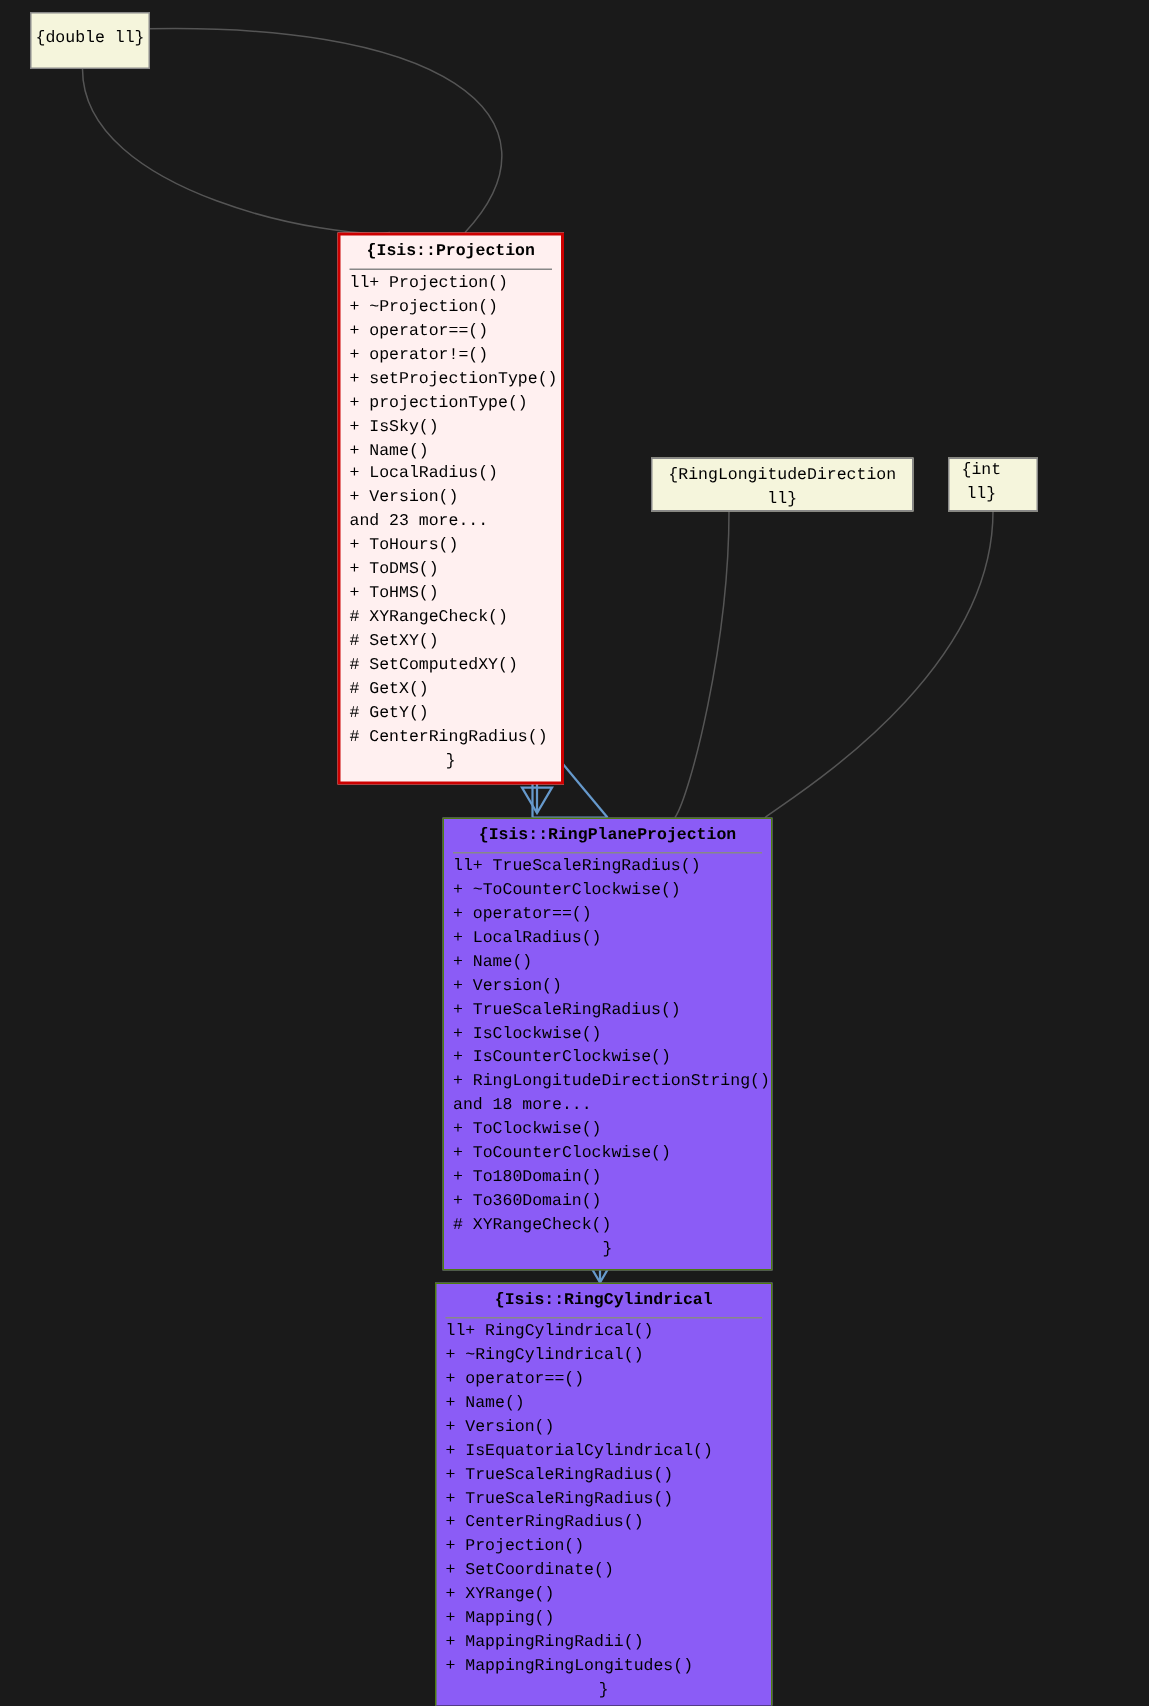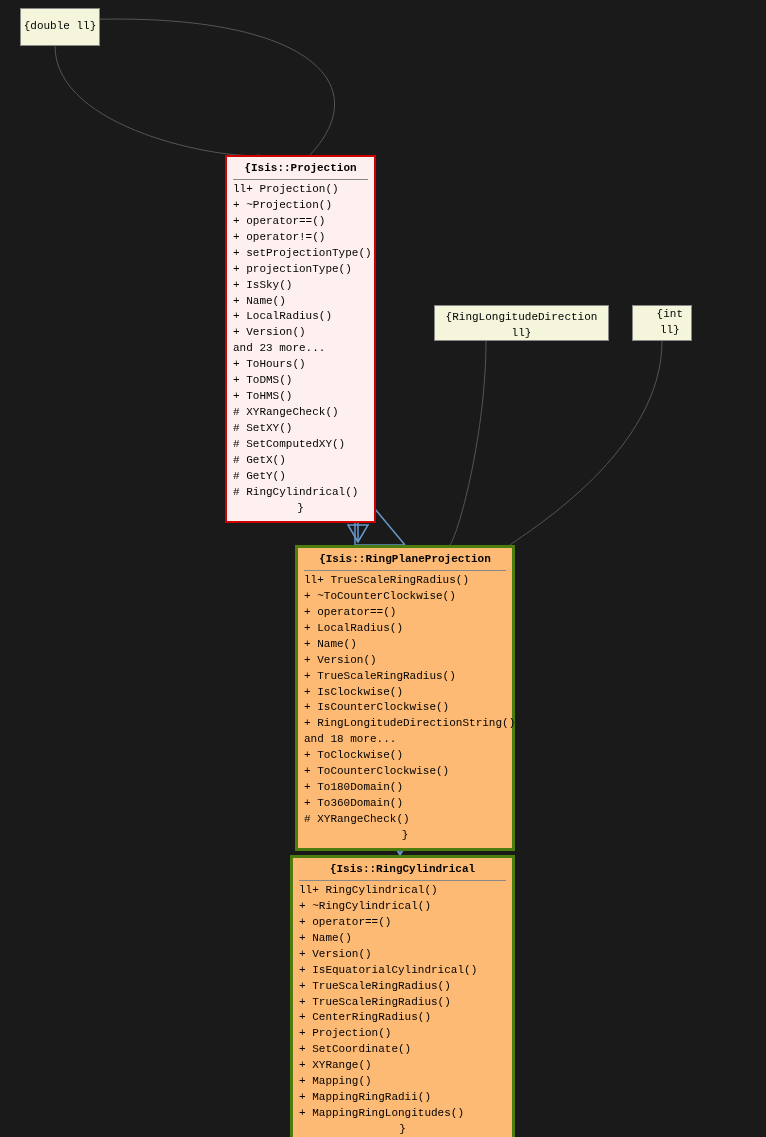--- a/index.html
+++ b/index.html
@@ -19,22 +19,22 @@
     }
     svg.connections {
       position: absolute;
       top: 0; left: 0;
       width: 766px;
       height: 1137px;
       pointer-events: none;
     }
     .uml-box {
       position: absolute;
-      background: #fdba74;
-      border: 3px solid #4d7c0f;
+      background: #8b5cf6;
+      border: 1px solid #4d7c0f;
       font-size: 11px;
       font-family: 'Courier New', monospace;
       color: #000;
       padding: 4px 6px;
       line-height: 1.45;
       white-space: nowrap;
     }
     .uml-box.highlighted {
       border: 2px solid #cc0000;
       background: #fff0f0;
@@ -89,21 +89,21 @@
 
   <div class="uml-box small-box" style="left:20px; top:8px; width:80px; height:38px; display:flex; align-items:center; justify-content:center; text-align:right;">
     <span>{double
 ll}</span>
   </div>
 
   <div class="uml-box small-box" style="left:398px; top:305px; width:175px; height:36px; display:flex; align-items:flex-start; justify-content:center;margin-left:36px;">
     <span>{RingLongitudeDirection<br>ll}</span>
   </div>
 
-  <div class="uml-box small-box" style="left:632px; top:305px; width:60px; height:36px; display:flex; align-items:center; justify-content:flex-end;">
+  <div class="uml-box small-box" style="left:632px; top:305px; width:60px; height:36px; display:flex; align-items:center; justify-content:flex-start;">
     <span>{int<br>ll}</span>
   </div>
 
   <div class="uml-box highlighted" style="left:225px; top:155px; width:151px;">
     <div class="box-title">{Isis::Projection</div>
     <span class="method">ll+ Projection()</span>
     <span class="method">+ ~Projection()</span>
     <span class="method">+ operator==()</span>
     <span class="method">+ operator!=()</span>
     <span class="method">+ setProjectionType()</span>
@@ -114,21 +114,21 @@
     <span class="method">+ Version()</span>
     <span class="method">and 23 more...</span>
     <span class="method">+ ToHours()</span>
     <span class="method">+ ToDMS()</span>
     <span class="method">+ ToHMS()</span>
     <span class="method"># XYRangeCheck()</span>
     <span class="method"># SetXY()</span>
     <span class="method"># SetComputedXY()</span>
     <span class="method"># GetX()</span>
     <span class="method"># GetY()</span>
-    <span class="method"># RingCylindrical()</span>
+    <span class="method"># CenterRingRadius()</span>
     <div style="text-align:center;">}</div>
   </div>
 
   <div class="uml-box" style="left:295px; top:545px; width:220px;">
     <div class="box-title">{Isis::RingPlaneProjection</div>
     <span class="method">ll+ TrueScaleRingRadius()</span>
     <span class="method">+ ~ToCounterClockwise()</span>
     <span class="method">+ operator==()</span>
     <span class="method">+ LocalRadius()</span>
     <span class="method">+ Name()</span>

